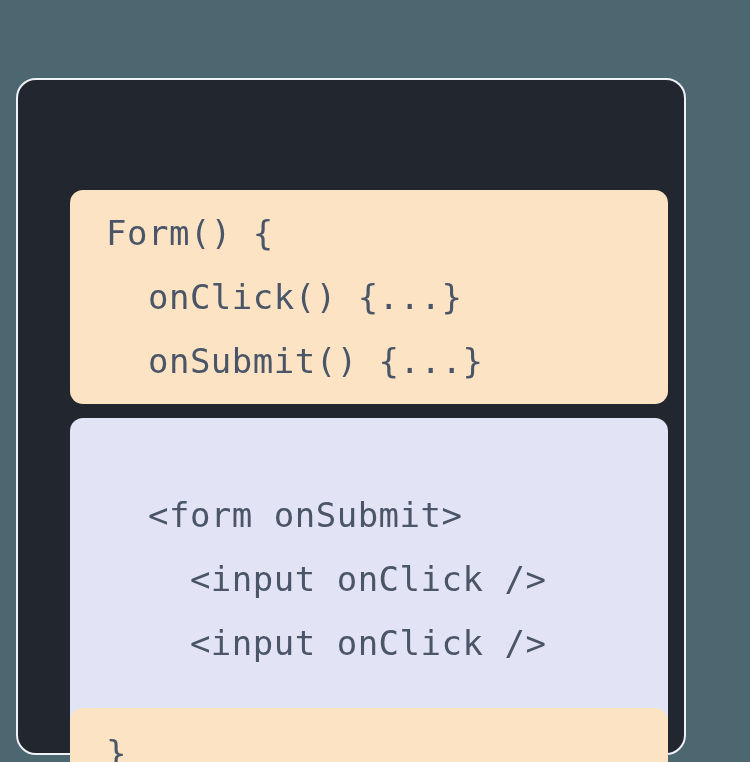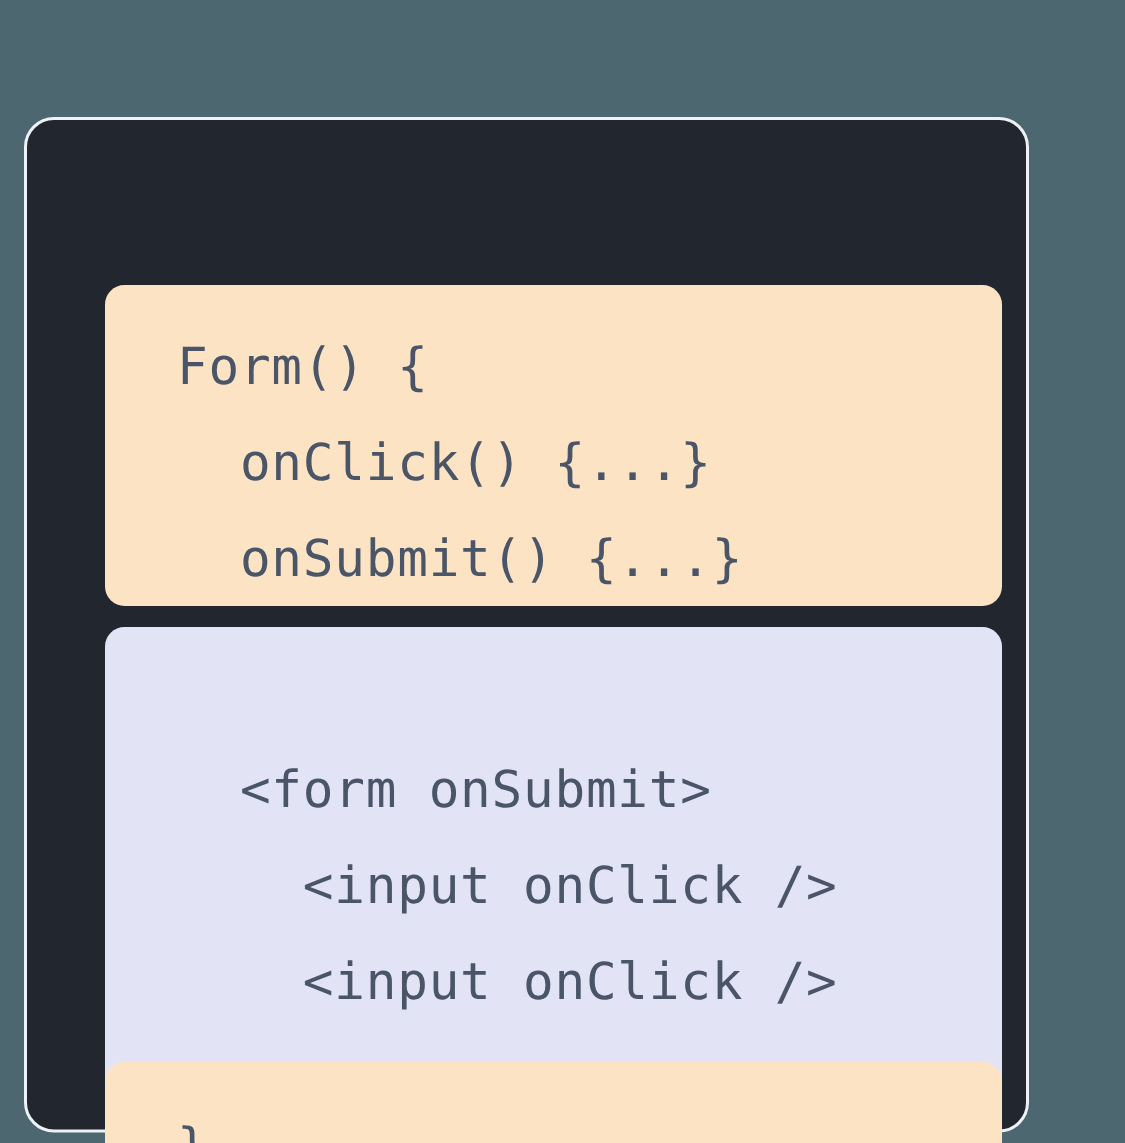--- a/index.html
+++ b/index.html
@@ -48,21 +48,21 @@
   }
   .code-block.markup {
     background: #e3e3f6;
   }
 
   #block-logic   { position: absolute; left: 52px; top: 110px;  height: 214px; }
   #block-markup  { position: absolute; left: 52px; top: 338px;  height: 322px; }
   #block-closing { position: absolute; left: 52px; top: 628px;  height: 90px;  }
 
   .code-lines {
-    margin: 12px;
+    margin: 0;
     padding: 0;
     list-style: none;
     display: flex;
     flex-direction: column;
     justify-content: center;
     height: 100%;
   }
 
   .code-line {
     font-family: "DejaVu Sans Mono", "Liberation Mono", monospace;

